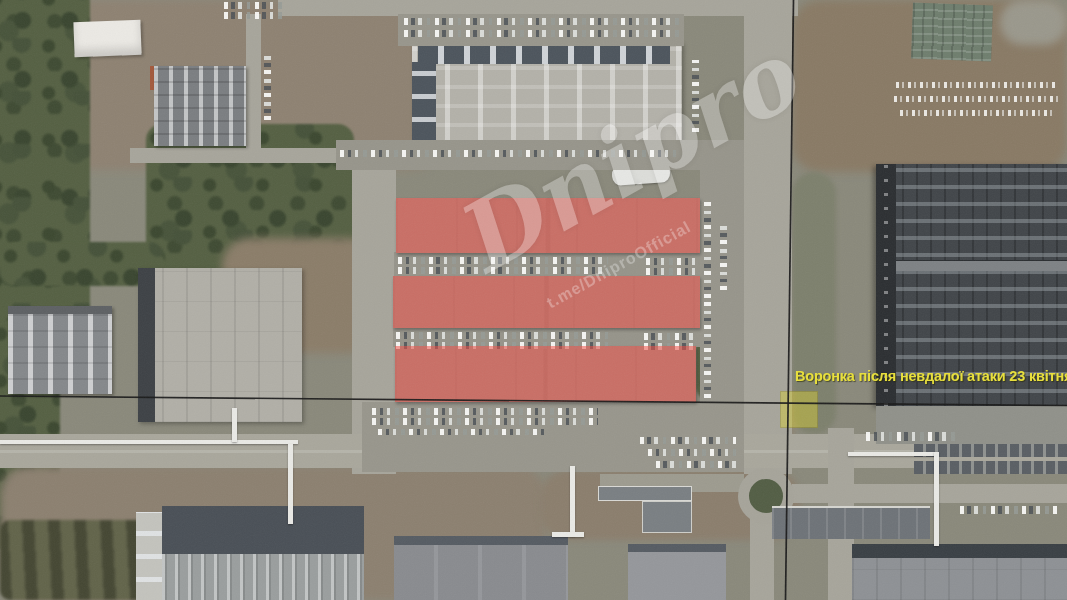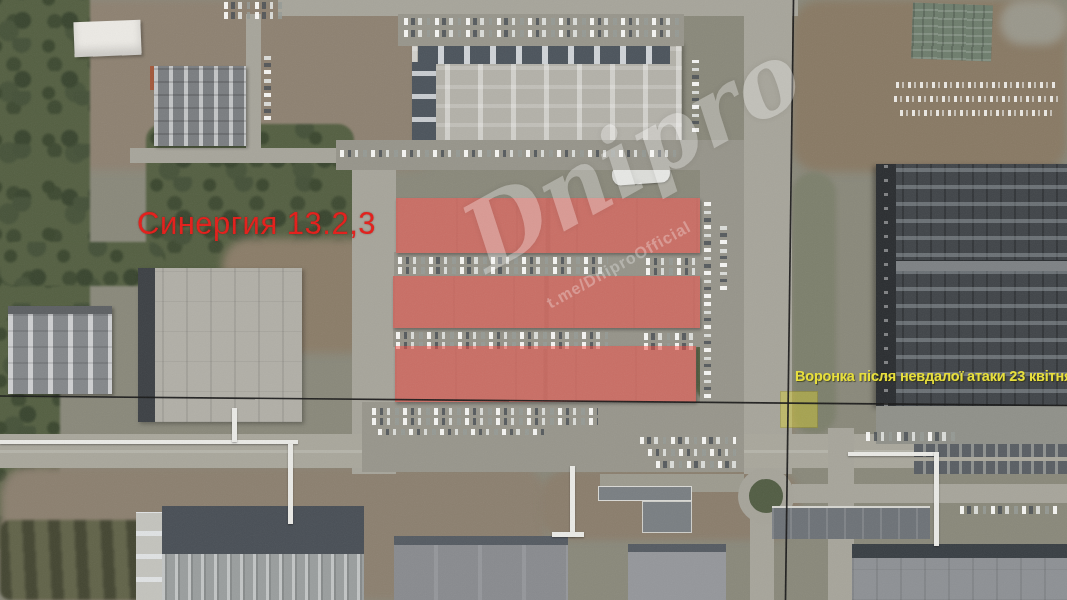--- a/index.html
+++ b/index.html
@@ -187,21 +187,20 @@
   <div class="abs hl-yellow" style="left: 780px; top: 391px; width: 38px; height: 37px; background-color: rgb(217, 207, 50);"></div>
 
   <svg class="overlay" width="1067" height="600">
     <line x1="0" y1="396" x2="1067" y2="405.5" stroke="#1a1a1a" stroke-width="1.7" opacity="0.92"></line>
     <line x1="793.5" y1="0" x2="785.5" y2="600" stroke="#1a1a1a" stroke-width="1.7" opacity="0.92"></line>
   </svg>
 
   <div class="abs wm-title" style="left: 448px; top: 100px; color: rgb(255, 255, 255);">Dnipro</div>
   <div class="abs wm-handle" style="left: 538px; top: 256px; color: rgb(255, 255, 255);">t.me/DniproOfficial</div>
 
-  <div class="abs label-red" style="left: 137px; top: 206px; color: rgb(228, 30, 26);">Синергия 13.2,3</div>
   <div class="abs label-yellow" style="left: 795px; top: 368px; color: rgb(233, 224, 58);">Воронка після невдалої атаки 23 квітня</div>
 
   <svg class="noise" width="1067" height="600">
     <filter id="n">
         <feTurbulence type="fractalNoise" baseFrequency="0.9" numOctaves="2" stitchTiles="stitch"></feTurbulence>
         <feColorMatrix type="saturate" values="0"></feColorMatrix>
         <feComponentTransfer>
           <feFuncA type="linear" slope="0.12" intercept="0"></feFuncA>
         </feComponentTransfer>
       </filter>

